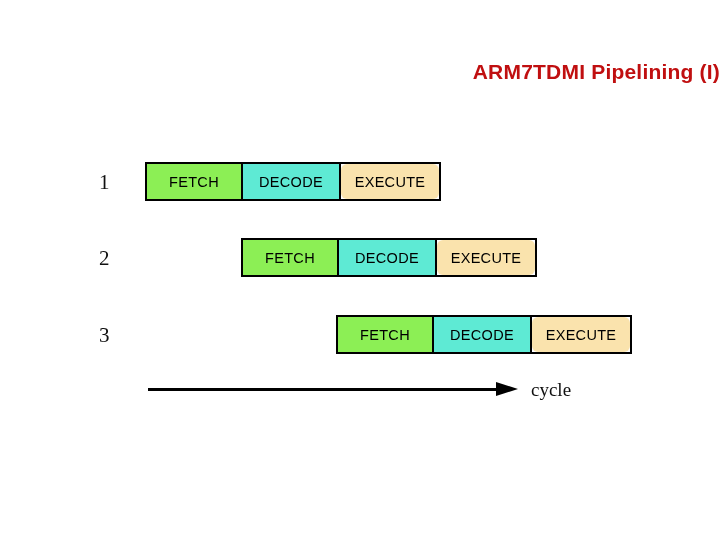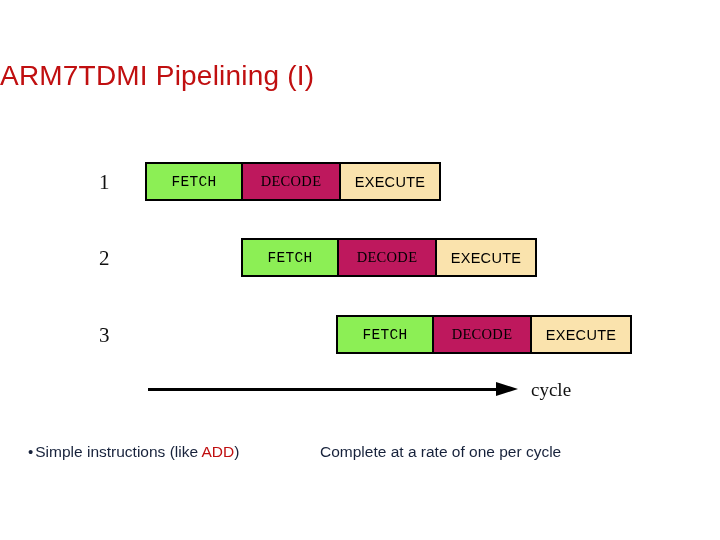--- a/index.html
+++ b/index.html
@@ -21,24 +21,24 @@
     inset: 0;
     background: #ffffff;
   }
 
   
   .slide-title {
     position: absolute;
     left: 0;
     top: 60px;
     width: 720px;
-    text-align: left;
-    font-family: "Liberation Sans", sans-serif;
-    font-size: 28px;
-    font-weight: normal;
+    text-align: right;
+    font-family: "Liberation Sans", sans-serif;
+    font-size: 21px;
+    font-weight: bold;
     color: #c00f10;
     letter-spacing: 0.2px;
     white-space: nowrap;
   }
 
   
   .diagram {
     position: absolute;
     left: 0;
     top: 0;
@@ -72,23 +72,23 @@
     font-size: 14.5px;
     font-weight: normal;
     color: #000000;
     letter-spacing: 0.3px;
     height: 100%;
     border-right: 2px solid #000000;
     white-space: nowrap;
   }
   .stage:last-child { border-right: none; }
 
-  .stage-fetch   { background: #8cef55; width: 96px; font-family: Liberation Mono, monospace; }
-  .stage-decode  { background: #be185d; width: 98px; font-family: Liberation Serif, serif; }
-  .stage-execute { background: #fae3ad; width: 98px; }
+  .stage-fetch   { background: #8cef55; width: 96px; }
+  .stage-decode  { background: #5eead4; width: 98px; }
+  .stage-execute { background: #fae3ad; width: 98px; border-radius: 6px; }
 
   .instruction-label {
     position: absolute;
     left: 86px;
     top: 356px;
     font-family: "Liberation Serif", serif;
     font-size: 18px;
     color: #101010;
     white-space: nowrap;
   }
@@ -189,18 +189,14 @@
 
     <div class="time-axis">
       <div class="axis-line"></div>
       <div class="axis-head"></div>
     </div>
 
     <div class="time-label">cycle</div>
 
   </div>
 
-  <div class="bottom-note">
-    <span class="bullet-dot">•</span><span class="bullet-text">Simple instructions (like </span><span class="highlight-add">ADD</span><span class="bullet-text">)</span>
-    <span class="note-second">Complete at a rate of one per cycle</span>
-  </div>
 
 </div>
 
 </body></html>

